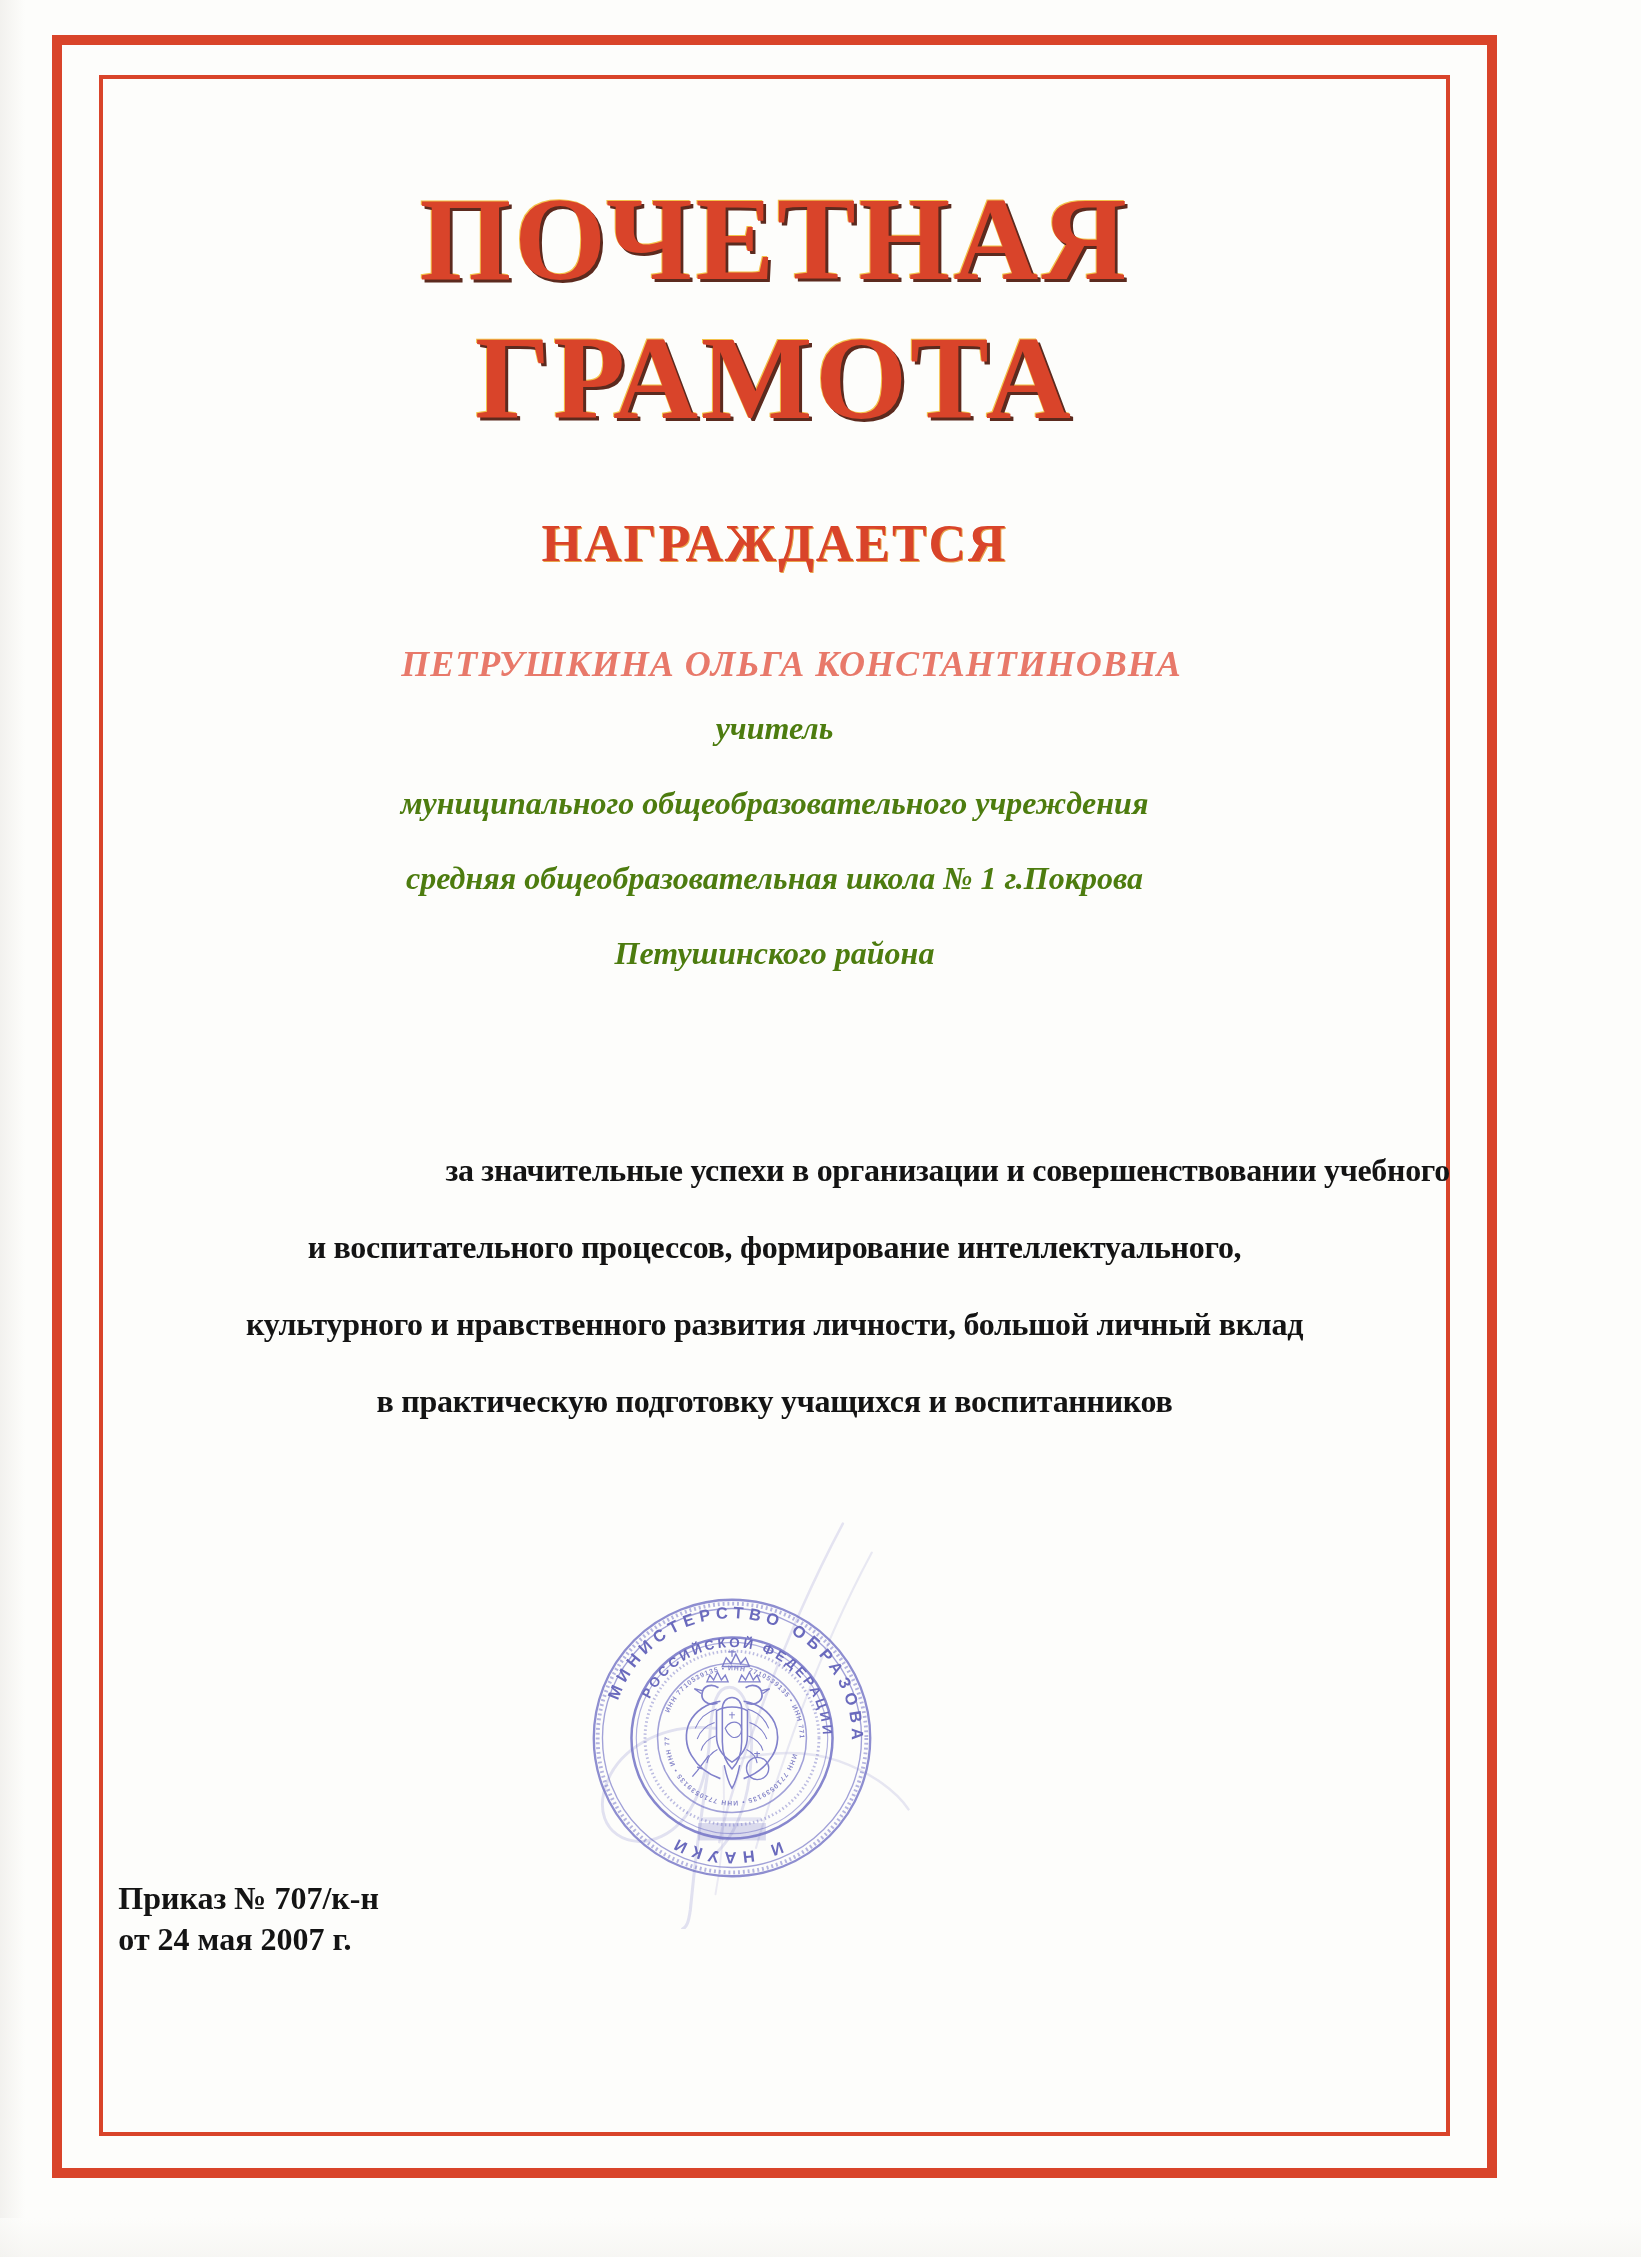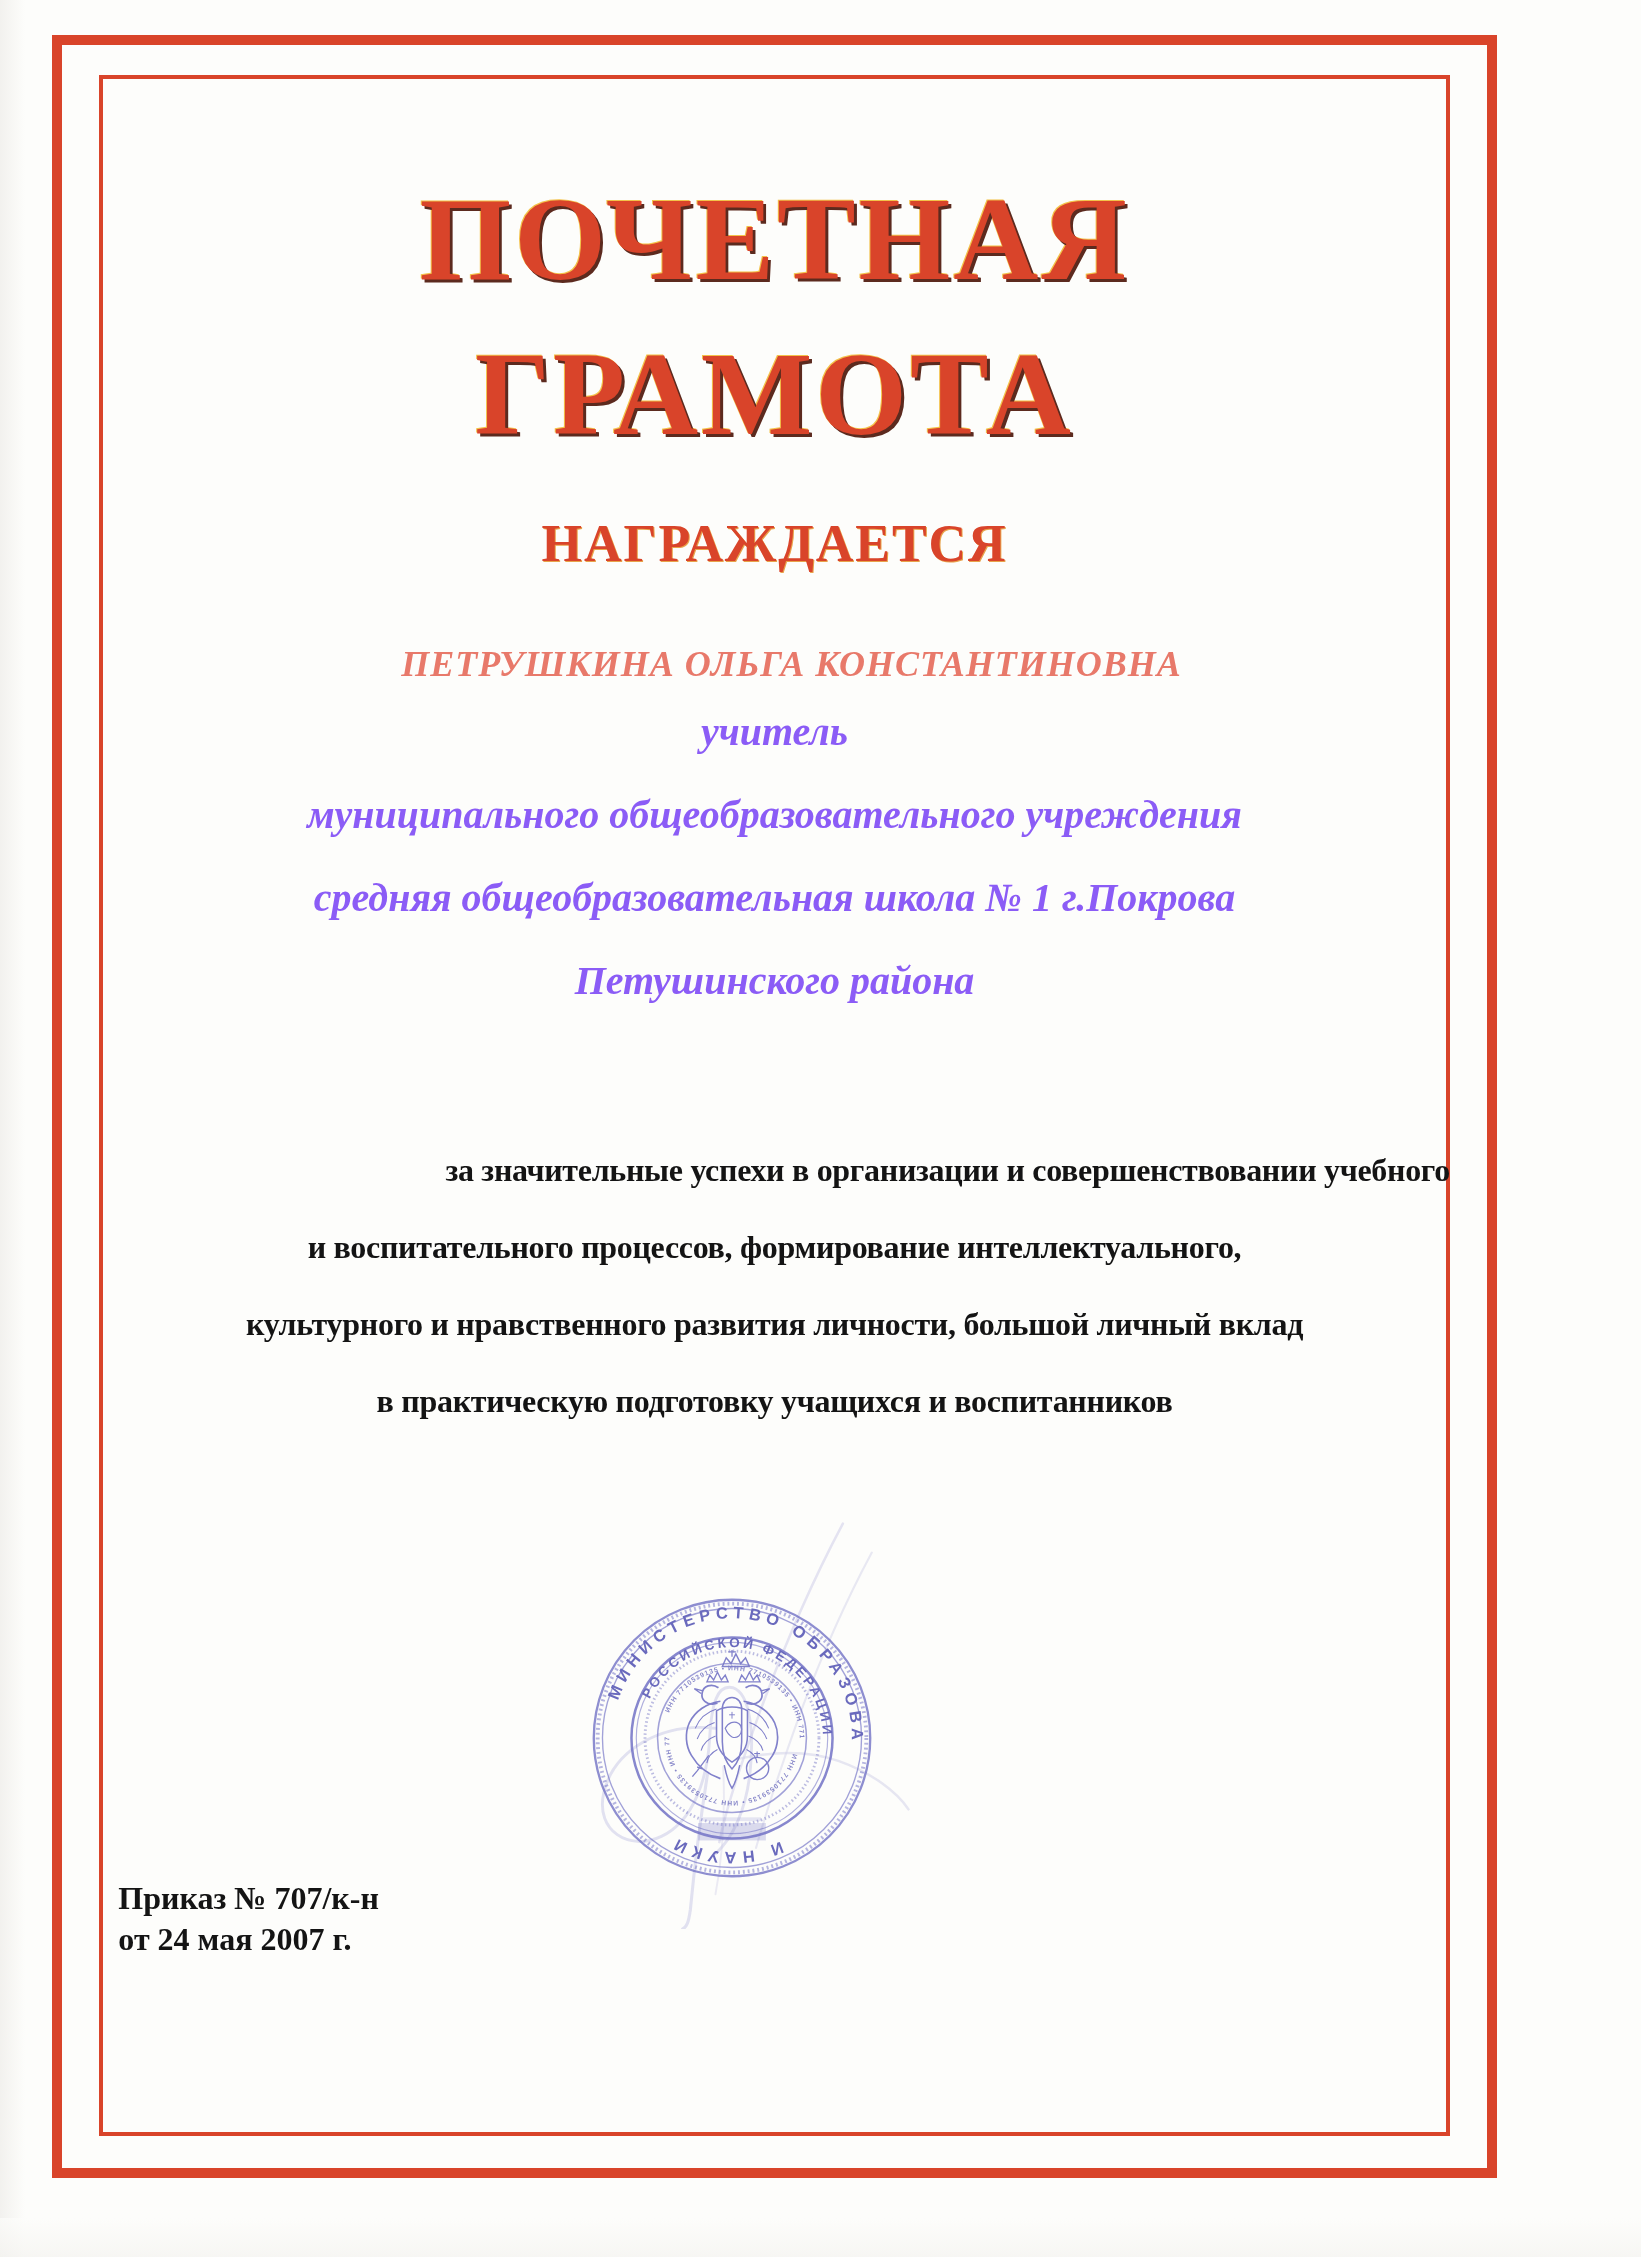--- a/index.html
+++ b/index.html
@@ -81,21 +81,21 @@
   .title-line {
     font-family: "Liberation Serif", "DejaVu Serif", serif;
     font-weight: bold;
     color: #d9442a;
     letter-spacing: 2.9px;
     line-height: 1.0;
     text-shadow: 2.9px 2.9px 0 #5c2a1e, -1px -1px 0 #f3c24a;
     white-space: nowrap;
   }
   .title-line-1 { font-size: 118px; }
-  .title-line-2 { font-size: 118px; margin-top: 37px; }
+  .title-line-2 { font-size: 118px; margin-top: 21px; }
 
   
   .awarded-word {
     position: absolute;
     top: 439px;
     left: 0;
     width: 1351px;
     text-align: center;
     font-size: 52px;
     font-weight: bold;
@@ -121,24 +121,24 @@
 
   
   .descriptor-lines {
     position: absolute;
     top: 637px;
     left: 0;
     width: 1351px;
   }
   .descriptor {
     text-align: center;
-    font-size: 40px;
+    font-size: 32px;
     font-style: italic;
     font-weight: bold;
-    color: #8b5cf6;
+    color: #4d7c0f;
     font-family: "Liberation Serif", "DejaVu Serif", serif;
     line-height: 1.0;
   }
   .d-role       { margin-top: 0px; }
   .d-org        { margin-top: 43px; }
   .d-school     { margin-top: 43px; }
   .d-district   { margin-top: 43px; }
 
   
   .merit-block {

